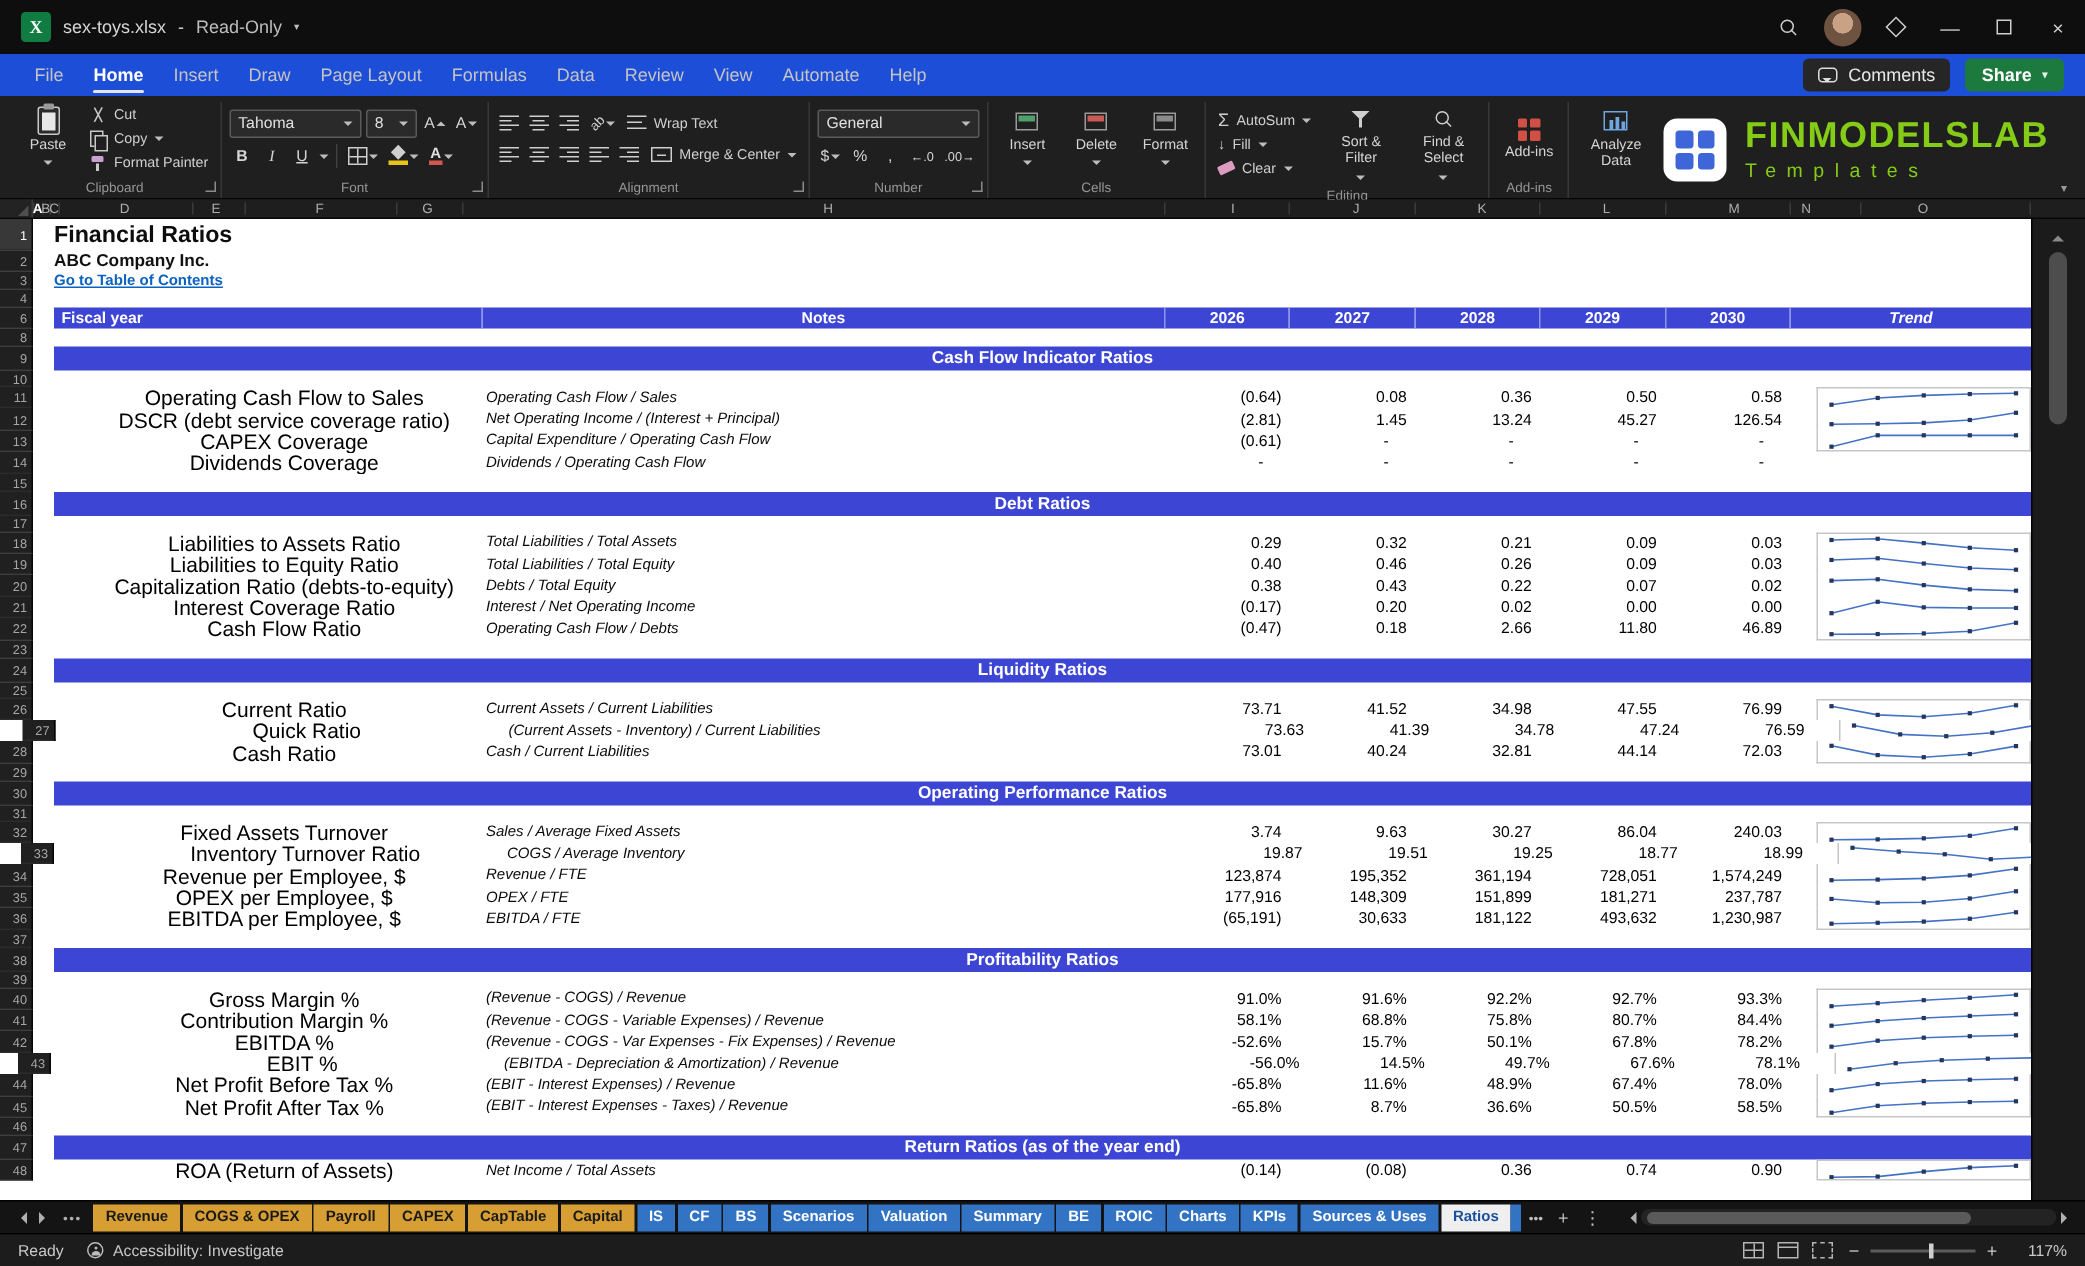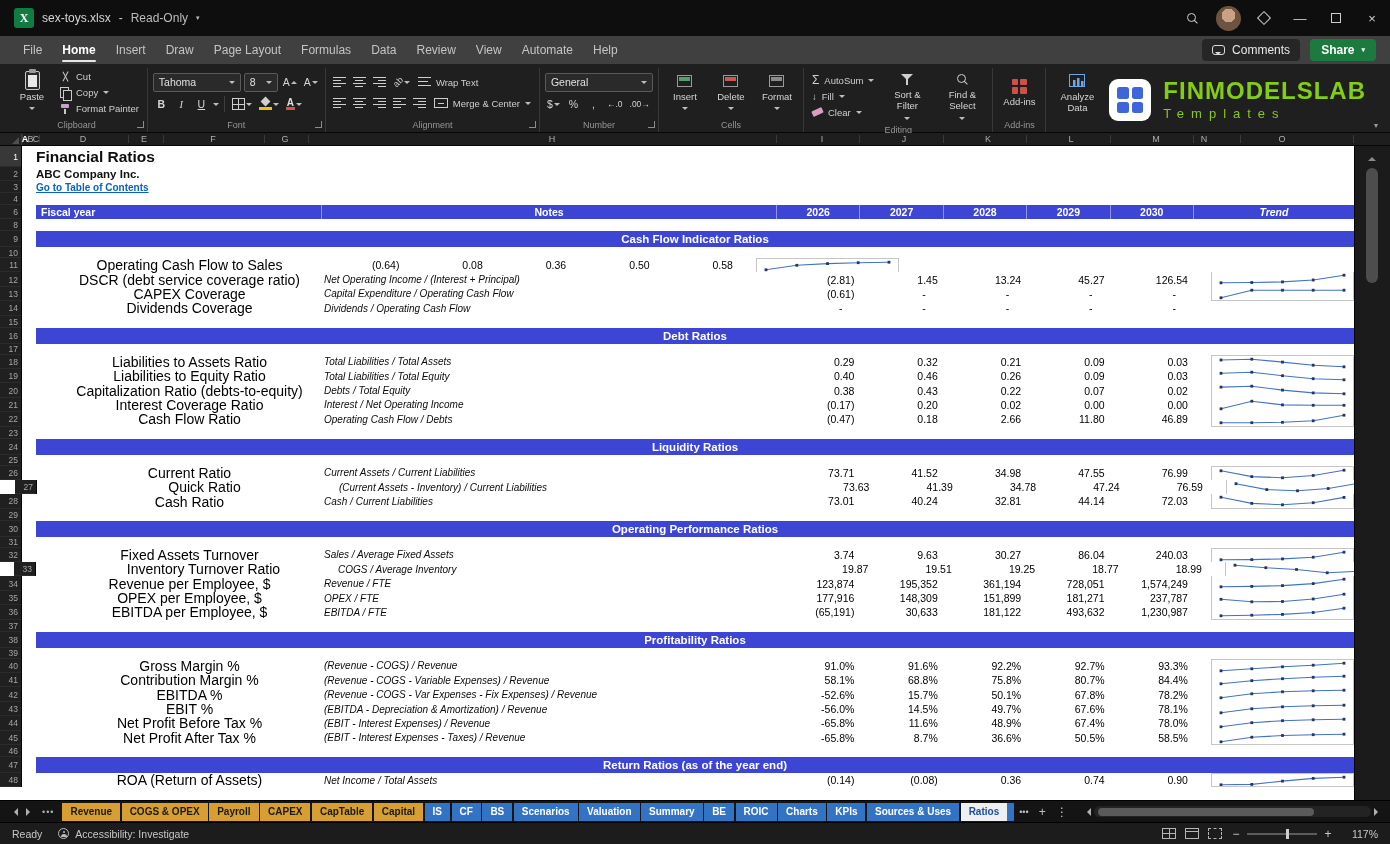--- a/index.html
+++ b/index.html
@@ -15,21 +15,21 @@
   .tb-right { display:flex; align-items:center; height:100%; }
   .tb-btn { width:36px; height:36px; display:flex; align-items:center; justify-content:center; color:#cfcfcf; font-size:13px; }
   .mag-icon { position:relative; width:13px; height:13px; display:inline-block; }
   .mag-icon::before { content:""; position:absolute; width:7px; height:7px; border:1.4px solid currentColor; border-radius:50%; left:1px; top:1px; }
   .mag-icon::after { content:""; position:absolute; width:5px; height:1.4px; background:currentColor; transform:rotate(45deg); left:7px; top:9.5px; }
   .avatar { width:25px; height:25px; border-radius:50%; background:radial-gradient(circle at 50% 38%, #c9a184 0 34%, #6e5340 35% 100%); }
   .diamond-icon { width:10px; height:10px; border:1.4px solid #cfcfcf; transform:rotate(45deg); }
   .max-icon { width:10px; height:10px; border:1.2px solid #cfcfcf; }
 
   
-  .menubar { height:28px; background:#404040; display:flex; align-items:center; justify-content:space-between; padding:0 14px; flex:none; }
+  .menubar { height:28px; background:#1d4ed8; display:flex; align-items:center; justify-content:space-between; padding:0 14px; flex:none; }
   .menu-items { display:flex; gap:2px; align-items:center; }
   .menu-item { color:#c4c4c4; font-size:12px; padding:4px 9px; border-radius:4px; position:relative; cursor:default; }
   .menu-item.active { color:#fff; font-weight:bold; }
   .menu-item.active::after { content:""; position:absolute; left:9px; right:9px; bottom:-1px; height:2px; background:#e6e6e6; border-radius:1px; }
   .menu-right { display:flex; gap:10px; align-items:center; }
   .comments-btn { color:#e8e8e8; font-size:12px; display:flex; gap:7px; align-items:center; padding:4px 10px; border-radius:4px; background:#262626; }
   .bubble-icon { width:13px; height:10px; border:1.3px solid #ddd; border-radius:3px; position:relative; }
   .bubble-icon::after { content:""; position:absolute; left:2px; bottom:-4px; border:3px solid transparent; border-top-color:#ddd; }
   .share-btn { background:#1d7a3e; color:#fff; font-size:12px; padding:4px 11px; border-radius:4px; display:flex; gap:7px; align-items:center; font-weight:bold; }
   .share-btn .chev { color:#e7f5ea; }
@@ -599,20 +599,21 @@
         </div>
         <div class="grow row-empty" style="height: 11px;">
           <div class="gut">10</div>
           <div class="gbody"></div>
         </div>
         <div class="grow row-data" style="height: 14.4px;">
           <div class="gut">11</div>
           <div class="gbody">
             <div class="abc"></div>
             <div class="dlabel">Operating Cash Flow to Sales</div>
+            <div class="dnote">Operating Cash Flow / Sales</div>
             <div class="dval">(0.64)</div>
             <div class="dval">0.08</div>
             <div class="dval">0.36</div>
             <div class="dval">0.50</div>
             <div class="dval">0.58</div>
             <div class="sparkzone">
               <div class="sparkbox sb-top"><svg width="141" height="14">
                   <polyline points="9.0,10.8 39.8,6.3 70.5,4.6 101.3,3.7 132.0,3.2" fill="none" stroke="#4472c4" stroke-width="1.1"></polyline>
                   <rect x="7.6" y="9.4" width="2.8" height="2.8" fill="#24355f"></rect>
                   <rect x="38.4" y="4.9" width="2.8" height="2.8" fill="#24355f"></rect>
@@ -1104,21 +1105,21 @@
                   <polyline points="9.0,10.8 39.8,6.8 70.5,4.8 101.3,3.8 132.0,3.2" fill="none" stroke="#4472c4" stroke-width="1.1"></polyline>
                   <rect x="7.6" y="9.4" width="2.8" height="2.8" fill="#24355f"></rect>
                   <rect x="38.4" y="5.4" width="2.8" height="2.8" fill="#24355f"></rect>
                   <rect x="69.1" y="3.4" width="2.8" height="2.8" fill="#24355f"></rect>
                   <rect x="99.8" y="2.4" width="2.8" height="2.8" fill="#24355f"></rect>
                   <rect x="130.6" y="1.8" width="2.8" height="2.8" fill="#24355f"></rect>
                 </svg></div>
             </div>
           </div>
         </div>
-        <div class="grow row-data" style="height: 14.4px;">
+        <div class="grow row-data" style="height: 14.4px; margin-left: 12px;">
           <div class="gut">43</div>
           <div class="gbody">
             <div class="abc"></div>
             <div class="dlabel">EBIT %</div>
             <div class="dnote">(EBITDA - Depreciation &amp; Amortization) / Revenue</div>
             <div class="dval">-56.0%</div>
             <div class="dval">14.5%</div>
             <div class="dval">49.7%</div>
             <div class="dval">67.6%</div>
             <div class="dval">78.1%</div>

